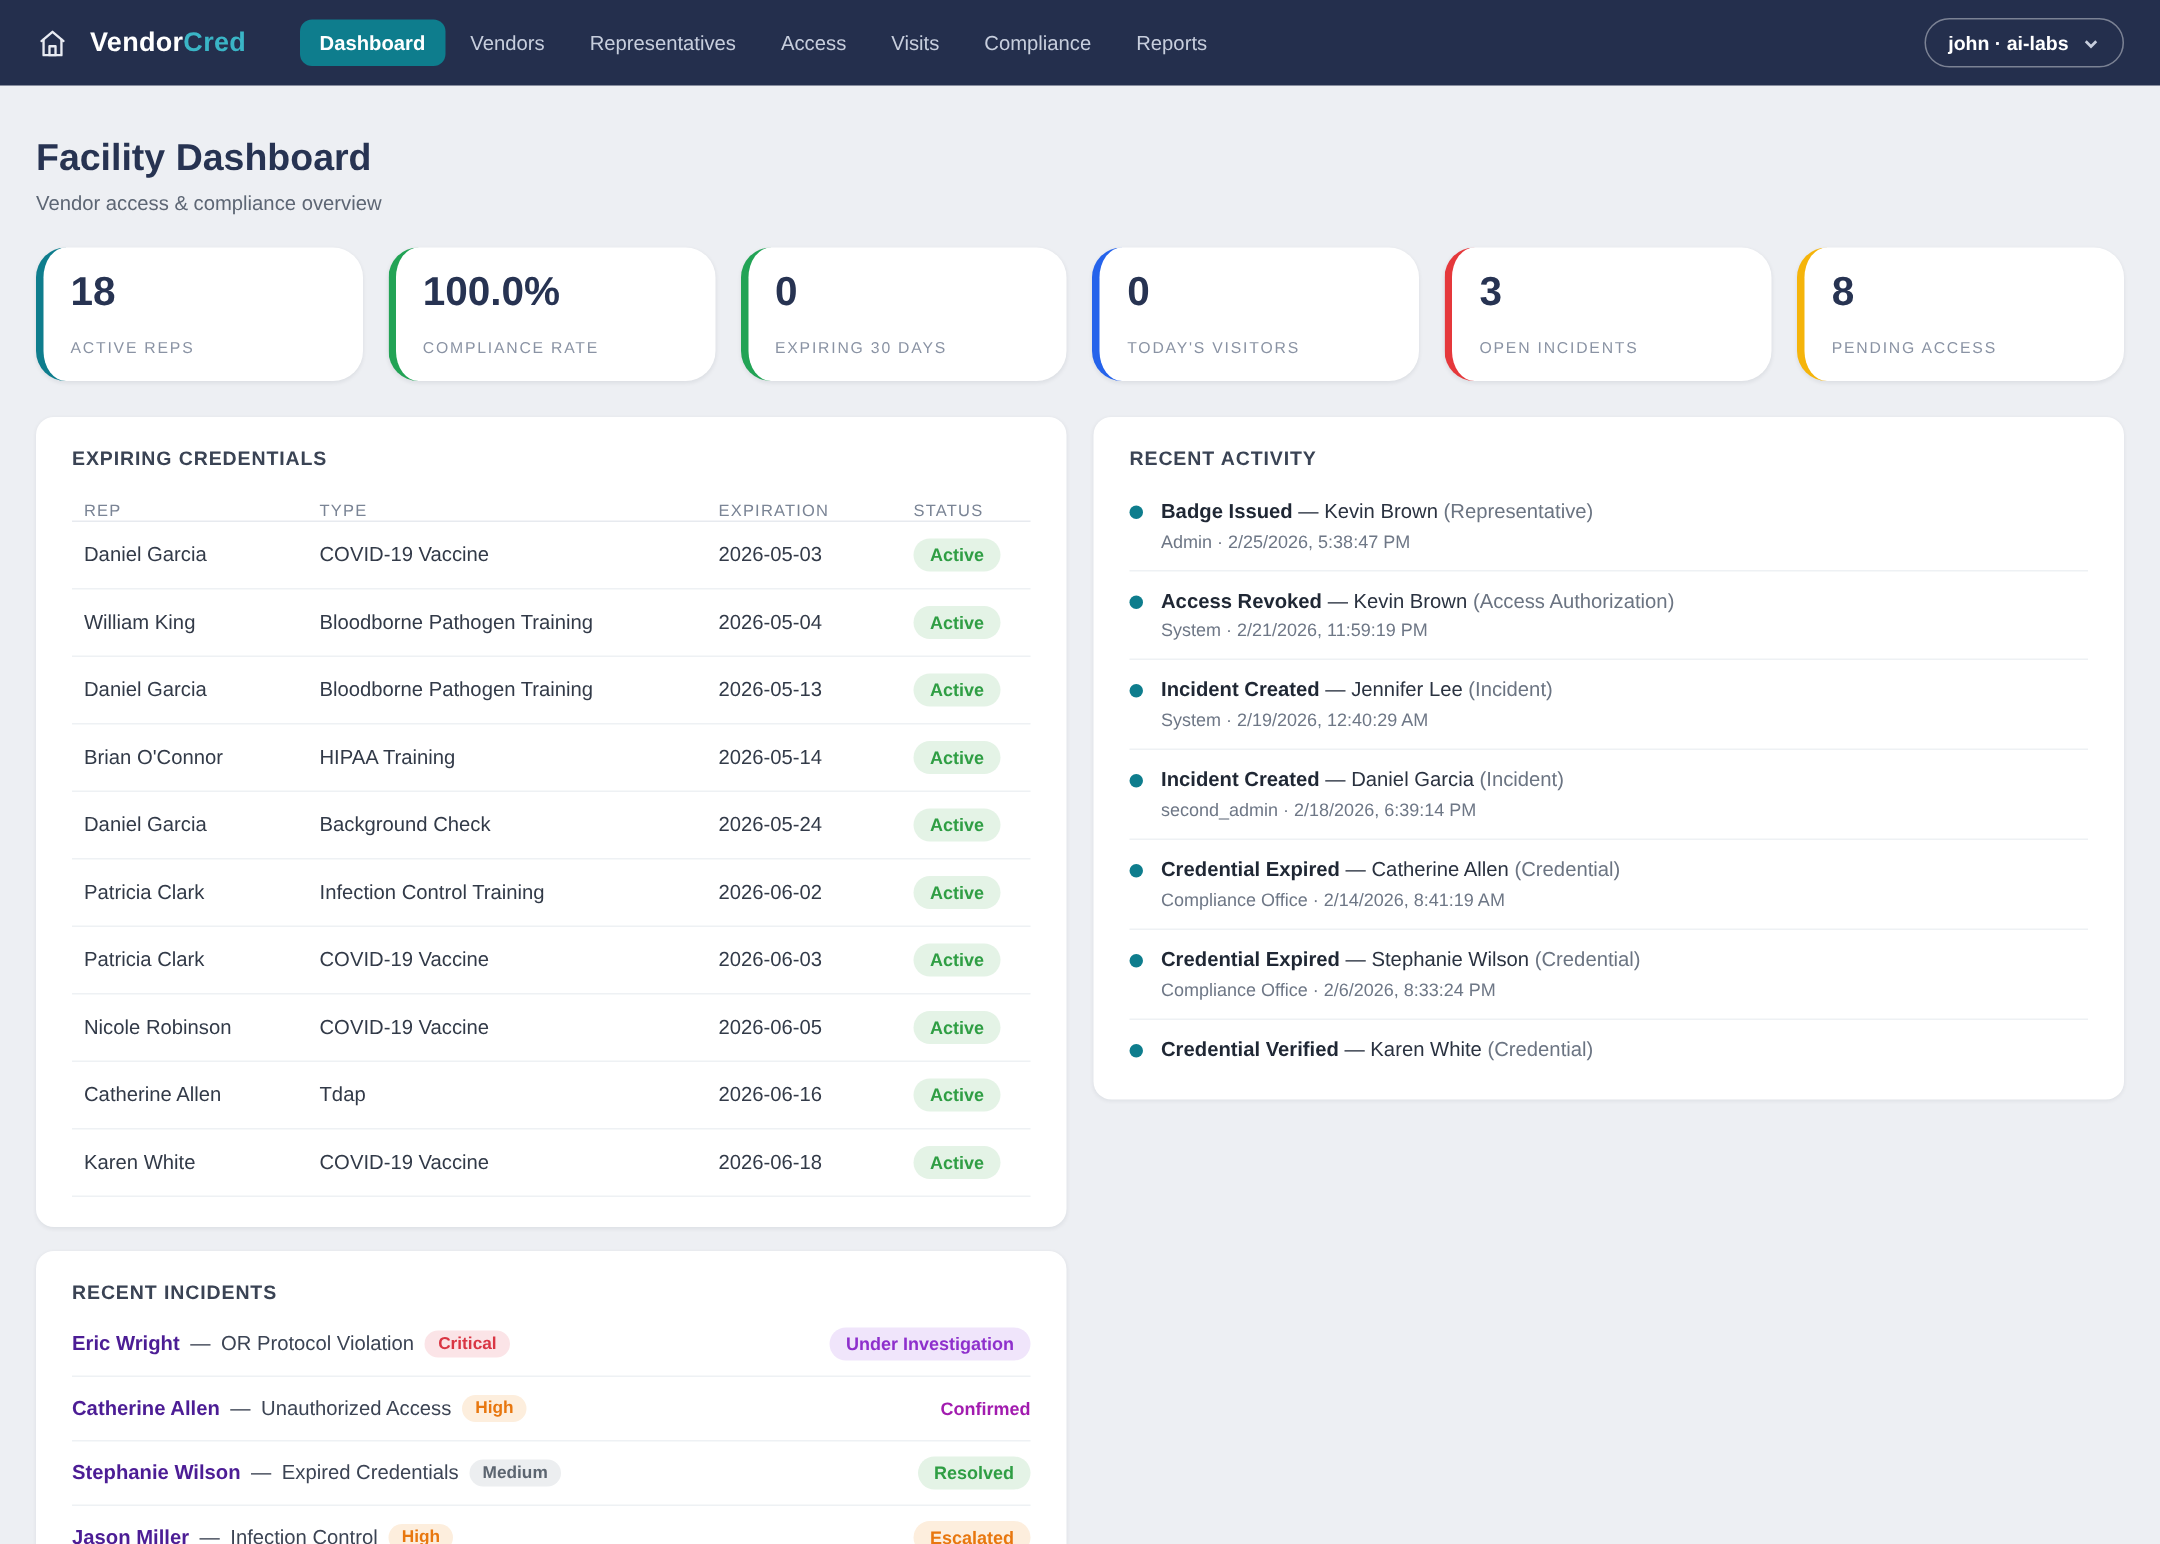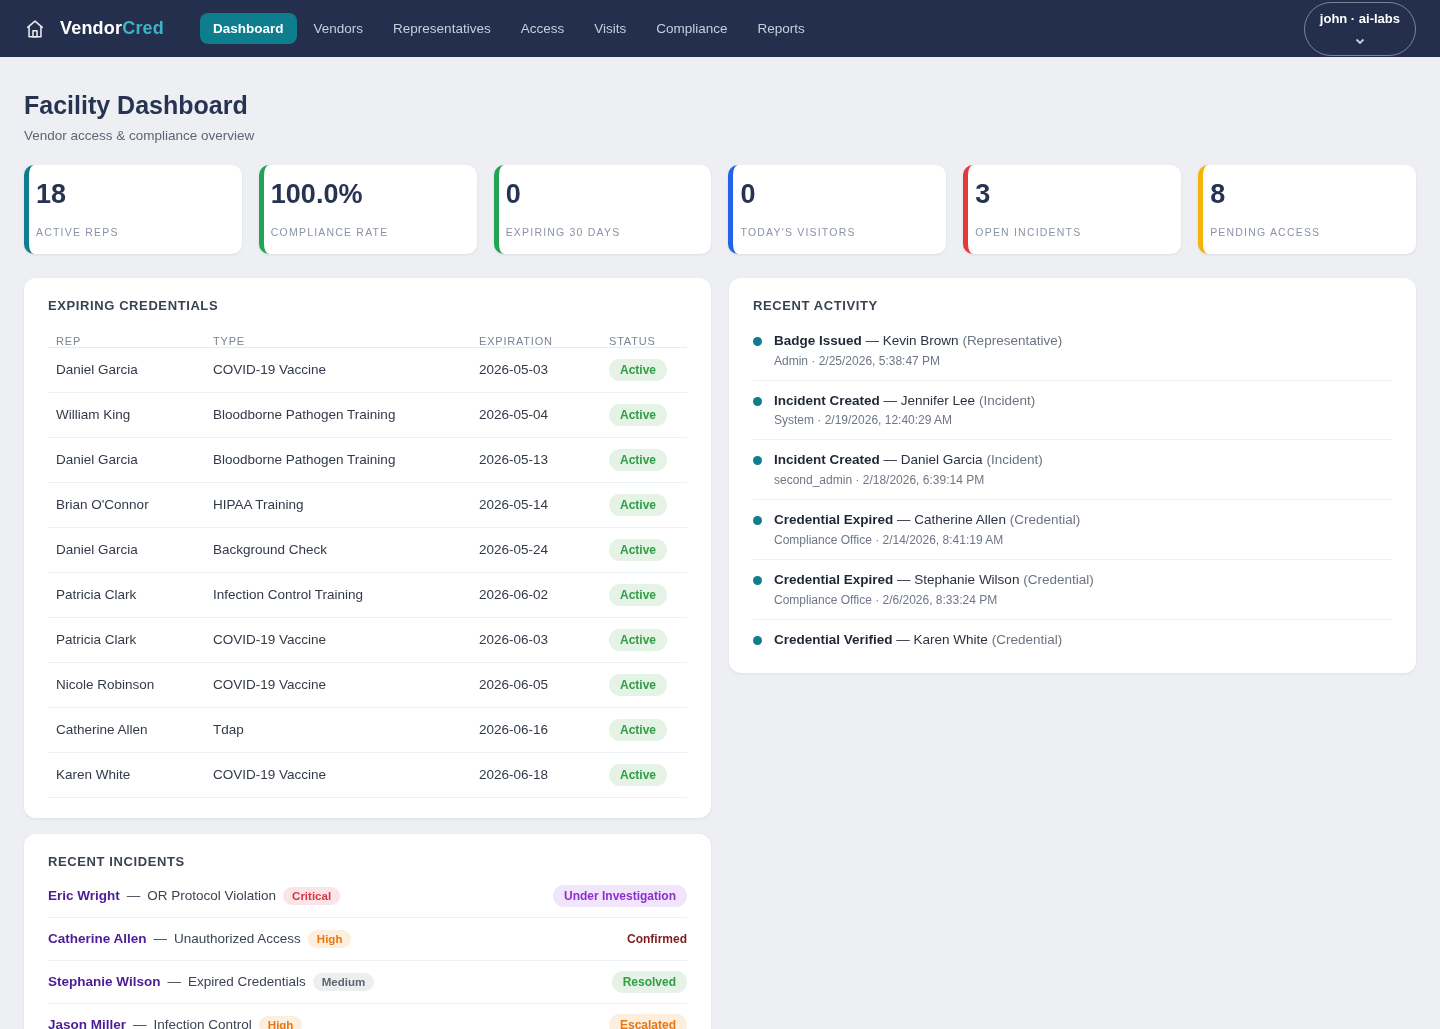--- a/index.html
+++ b/index.html
@@ -22,35 +22,35 @@
   .nav-links { display: flex; align-items: center; gap: 4px; }
   .nav-link {
     color: #c7cedd; font-size: 13.5px; padding: 8px 13px;
     border-radius: 8px; text-decoration: none; cursor: pointer; white-space: nowrap;
   }
   .nav-link.active { background: #0e7d8d; color: #fff; font-weight: bold; }
   .spacer { flex: 1; }
   .user-pill {
     border: 1px solid rgba(255,255,255,.4); border-radius: 999px;
     color: #fff; font-size: 13px; font-weight: bold;
-    padding: 8px 15px; display: flex; gap: 9px; align-items: center; cursor: pointer; flex-direction: column;
+    padding: 8px 15px; display: flex; gap: 9px; align-items: center; cursor: pointer;
   }
   .user-pill svg { width: 12px; height: 12px; stroke: #c7cedd; }
 
   
   .content { padding: 20px 24px 40px; }
   .page-title { font-size: 25px; font-weight: bold; color: #273352; margin: 14px 0 8px; }
   .page-subtitle { font-size: 13.5px; color: #5d6674; margin-bottom: 22px; }
 
   
   .stats { display: flex; gap: 17px; }
   .stat-card {
-    flex: 1; background: #fff; border-radius: 10px;
+    flex: 1; background: #fff; border-radius: 20px;
     border-left: 5px solid var(--accent, #0e7d8d);
-    padding: 15px 7px 16px;
+    padding: 15px 18px 16px;
     box-shadow: 0 1px 3px rgba(16,24,40,.08);
   }
   .stat-value { font-size: 27px; font-weight: bold; color: #273352; line-height: 1.1; }
   .stat-label { font-size: 10.5px; color: #8a93a4; letter-spacing: 1.2px; margin-top: 16px; }
 
   
   .grid { display: grid; grid-template-columns: 1fr 1fr; gap: 18px; margin-top: 24px; align-items: start; }
   .col { display: flex; flex-direction: column; gap: 16px; }
   .card {
     background: #fff; border-radius: 12px; padding: 20px 24px;
@@ -98,21 +98,21 @@
     display: flex; align-items: center; justify-content: space-between;
     padding: 10px 0; border-bottom: 1px solid #eef1f4; font-size: 13.5px;
   }
   .incident-left { display: flex; align-items: center; gap: 7px; color: #3c4454; }
   .incident-left b { color: #4c1d95; }
   .sev { font-size: 11.5px; padding: 3px 9px; }
   .sv-critical { background: #fbe4e7; color: #d93644; }
   .sv-high     { background: #fdeedd; color: #e8770f; }
   .sv-medium   { background: #eceef0; color: #5c6570; }
   .st-investigating { background: #f0e5fb; color: #8e30cc; }
-  .st-confirmed     { background: transparent; color: #7f1d1d; padding: 4px 0; }
+  .st-confirmed     { background: transparent; color: #a21caf; padding: 4px 0; }
   .st-resolved      { background: #e4f3e6; color: #2f9e44; }
   .st-escalated     { background: #fdeedd; color: #e8770f; }
 </style>
 </head>
 <body>
 
 <header class="navbar">
   <span class="home-btn">
     <svg viewBox="0 0 24 24" fill="none" stroke="currentColor" stroke-width="1.7" stroke-linecap="round" stroke-linejoin="round">
       <path d="M4 10.2 12 3.5l8 6.7"></path>
@@ -332,20 +332,32 @@
                 <div class="act-title">
                   <b>Badge Issued</b>
                   <span>—</span>
                   <span>Kevin Brown</span>
                   <span class="act-type">(<span>Representative</span>)</span>
                 </div>
                 <div class="act-meta">Admin · 2/25/2026, 5:38:47 PM</div>
               </span>
             </div>
 
+            <div class="activity">
+              <span class="dot"></span>
+              <span>
+                <div class="act-title">
+                  <b>Access Revoked</b>
+                  <span>—</span>
+                  <span>Kevin Brown</span>
+                  <span class="act-type">(<span>Access Authorization</span>)</span>
+                </div>
+                <div class="act-meta">System · 2/21/2026, 11:59:19 PM</div>
+              </span>
+            </div>
 
             <div class="activity">
               <span class="dot"></span>
               <span>
                 <div class="act-title">
                   <b>Incident Created</b>
                   <span>—</span>
                   <span>Jennifer Lee</span>
                   <span class="act-type">(<span>Incident</span>)</span>
                 </div>

